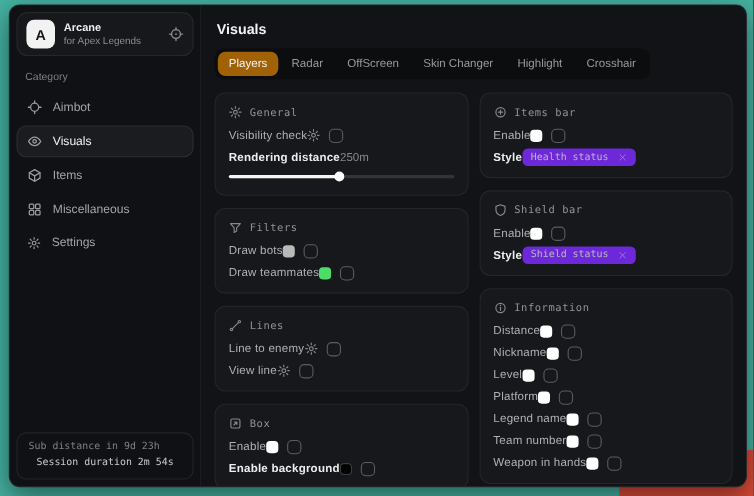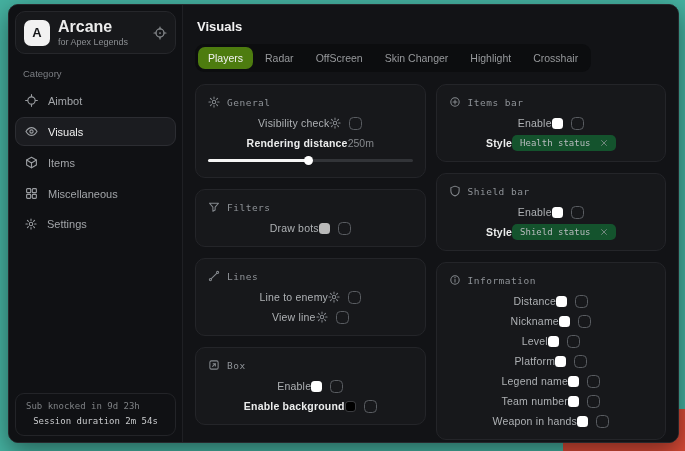--- a/index.html
+++ b/index.html
@@ -17,60 +17,60 @@
     box-sizing:border-box;
   }
   
   .sidebar{flex:0 0 174px;background:#101114;border-right:1px solid #1f2024;
     display:flex;flex-direction:column;padding:6px;box-sizing:border-box;}
   .app-card{border:1px solid #26272b;background:#17181b;border-radius:10px;
     padding:6px 8px;display:flex;align-items:center;gap:8px;}
   .logo{width:26px;height:26px;border-radius:7px;background:#f2f2f2;color:#17181b;
     font-weight:bold;font-size:13px;display:flex;align-items:center;justify-content:center;flex:0 0 26px;}
   .app-titles{display:flex;flex-direction:column;line-height:1.1;}
-  .app-name{color:#ececec;font-size:16px;font-weight:bold;}
+  .app-name{color:#ececec;font-size:10px;font-weight:bold;}
   .app-sub{color:#8b8e92;font-size:9px;margin-top:2px;}
   .target-btn{margin-left:auto;color:#8b8e92;display:flex;cursor:pointer;}
   .category{color:#7c7f84;font-size:9.5px;margin:14px 8px 7px;}
   .nav{display:flex;flex-direction:column;gap:2px;}
   .nav-item{display:flex;align-items:center;gap:10px;padding:7px 9px;border-radius:9px;
     color:#a2a5a9;font-size:11px;border:1px solid transparent;cursor:pointer;}
   .nav-item.active{background:#1b1c20;border-color:#2c2d32;color:#f0f0f0;}
   .nav-item .icon{display:flex;color:#9a9da1;}
   .sidebar-footer{margin-top:auto;border:1px solid #232428;border-radius:9px;padding:8px 10px;
     font-family:"DejaVu Sans Mono", monospace;font-size:9px;line-height:1.1;}
   .sf-line1{color:#7e8184;}
   .sf-line2{color:#c9cbcd;margin-top:5px;text-align:center;}
   
   .main{flex:1;display:flex;flex-direction:column;padding:10px 12px;box-sizing:border-box;background:#121316;overflow:hidden;}
   .main-title{color:#f2f2f2;font-weight:bold;font-size:13px;margin:4px 0 10px 2px;}
   .tabs{display:inline-flex;align-items:center;background:#0c0d0f;border-radius:9px;padding:3px;gap:2px;align-self:flex-start;}
   .tab{border:none;background:transparent;color:#97999c;font-size:10.5px;padding:5px 10px;border-radius:7px;
     font-family:"Liberation Sans", sans-serif;cursor:pointer;white-space:nowrap;}
-  .tab.active{background:#4d7c0f;color:#f2f2f2;}
+  .tab.active{background:#a16207;color:#f2f2f2;}
   .columns{display:flex;gap:10px;margin-top:12px;flex:1;min-height:0;}
   .col{flex:1;display:flex;flex-direction:column;gap:11px;min-width:0;}
   .panel{background:#17181b;border:1px solid #242529;border-radius:10px;padding:8px 12px;flex:0 0 auto;}
   .panel-header{display:flex;align-items:center;gap:7px;color:#8f9398;
     font-family:"DejaVu Sans Mono", monospace;font-size:9.5px;letter-spacing:.5px;margin:3px 0 5px;}
   .panel-header .icon{display:flex;color:#84888d;}
-  .row{display:flex;align-items:center;justify-content:center;height:20px;}
+  .row{display:flex;align-items:center;justify-content:flex-start;height:20px;}
   .row-label{color:#aeb1b4;font-size:10.5px;letter-spacing:.2px;}
   .row-label.bright{color:#eceded;font-weight:bold;}
   .row-value{color:#85888c;font-size:10.5px;}
   .controls{display:flex;align-items:center;gap:8px;}
   .swatch{width:11px;height:11px;border-radius:3.5px;cursor:pointer;}
   .swatch.dark{box-shadow:inset 0 0 0 1px #3a3b3f;}
   .checkbox{width:13px;height:13px;border-radius:4.5px;border:1.5px solid #595c61;box-sizing:border-box;cursor:pointer;}
   .gear-mini{color:#85898e;display:flex;cursor:pointer;}
   .slider{position:relative;height:10px;margin:2px 0 4px;cursor:pointer;}
   .slider .track{position:absolute;left:0;right:0;top:4px;height:3px;border-radius:2px;background:#323438;}
   .slider .fill{position:absolute;left:0;top:4px;height:3px;border-radius:2px;background:#f5f5f5;}
   .slider .thumb{position:absolute;top:1px;width:9px;height:9px;border-radius:50%;background:#ffffff;}
-  .select{display:flex;align-items:center;gap:9px;background:#14532d;border-radius:5px;
+  .select{display:flex;align-items:center;gap:9px;background:#6d28d9;border-radius:5px;
     padding:3px 8px;font-family:"DejaVu Sans Mono", monospace;font-size:9px;color:#b9bcbf;cursor:pointer;}
   .select .x-btn{color:#9a9da1;display:flex;cursor:pointer;}
 </style>
 </head>
 <body>
 
 <div class="accent-block"></div>
 
 <div class="window">
 
@@ -133,21 +133,21 @@
           <span class="icon">
             <svg width="12" height="12" viewBox="0 0 16 16" fill="none" stroke="currentColor" stroke-width="1.4" stroke-linecap="round" stroke-linejoin="round">
               <circle cx="8" cy="8" r="2.3"></circle>
               <path d="M8 1.2v2M8 12.8v2M1.2 8h2M12.8 8h2M3.2 3.2l1.4 1.4M11.4 11.4l1.4 1.4M12.8 3.2l-1.4 1.4M4.6 11.4l-1.4 1.4"></path>
             </svg>
           </span>
           <span class="nav-label">Settings</span>
         </div>
       </div>
     <div class="sidebar-footer">
-      <div class="sf-line1">Sub knocked in 9d 23h</div>
+      <div class="sf-line1">Sub distance in 9d 23h</div>
       <div class="sf-line2">Session duration 2m 54s</div>
     </div>
   </div>
 
   <div class="main">
     <div class="main-title">Visuals</div>
     <div class="tabs" id="tab-list">
         <button class="tab active">Players</button>
         <button class="tab">Radar</button>
         <button class="tab">OffScreen</button>
@@ -198,20 +198,27 @@
               </span>
               <span class="panel-title">Filters</span>
             </div>
             <div class="row">
               <span class="row-label">Draw bots</span>
               <div class="controls">
                 <span class="swatch" style="background: rgb(185, 185, 185);"></span>
                 <span class="checkbox"></span>
               </div>
             </div>
+            <div class="row">
+              <span class="row-label">Draw teammates</span>
+              <div class="controls">
+                <span class="swatch" style="background: rgb(74, 222, 103);"></span>
+                <span class="checkbox"></span>
+              </div>
+            </div>
           </section>
           <section class="panel">
             <div class="panel-header">
               <span class="icon">
                 <svg width="12" height="12" viewBox="0 0 16 16" fill="none" stroke="currentColor" stroke-width="1.4" stroke-linecap="round" stroke-linejoin="round">
                   <circle cx="3.2" cy="12.8" r="1.4"></circle>
                   <circle cx="12.8" cy="3.2" r="1.4"></circle>
                   <path d="M4.4 11.6L11.6 4.4"></path>
                 </svg>
               </span>

